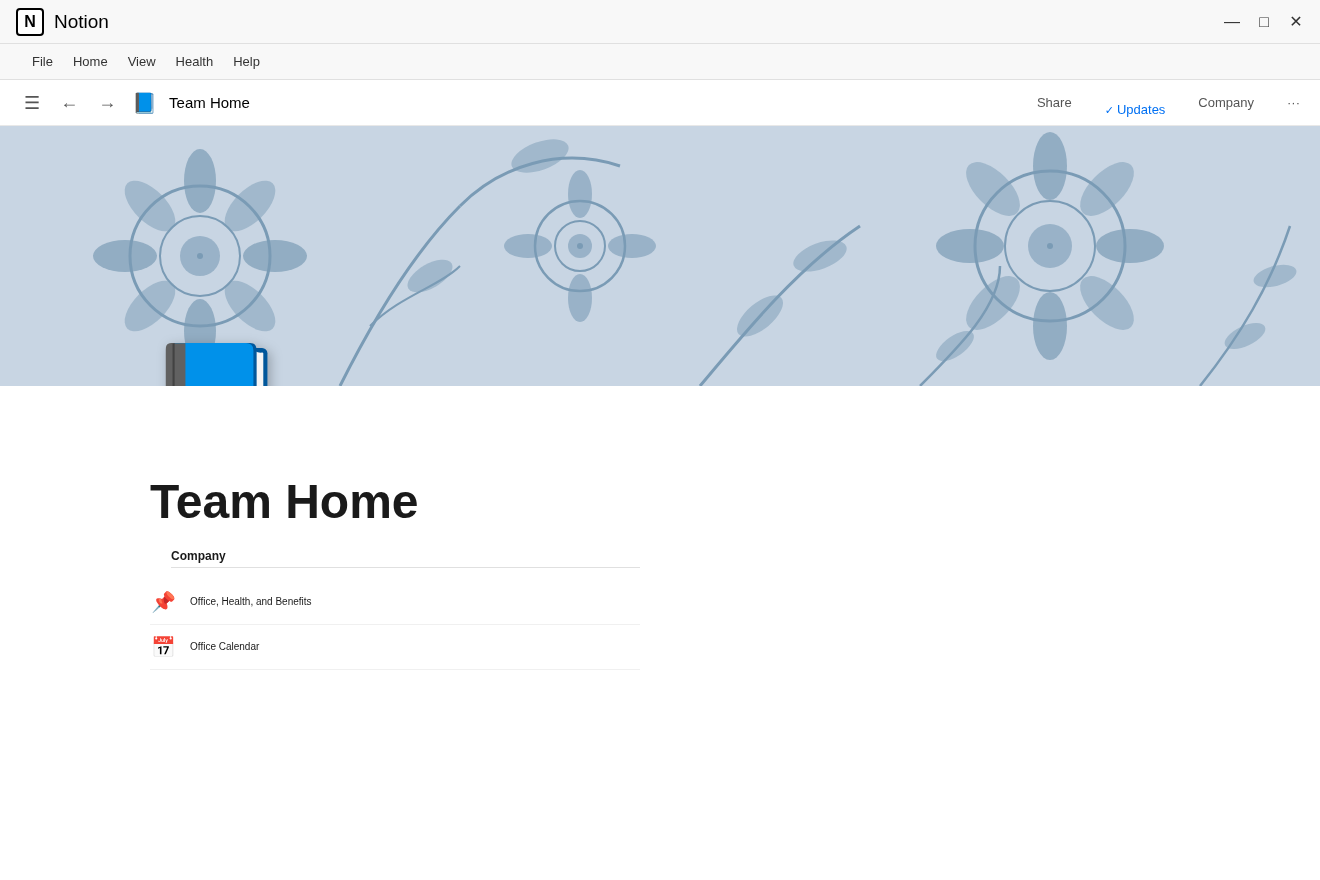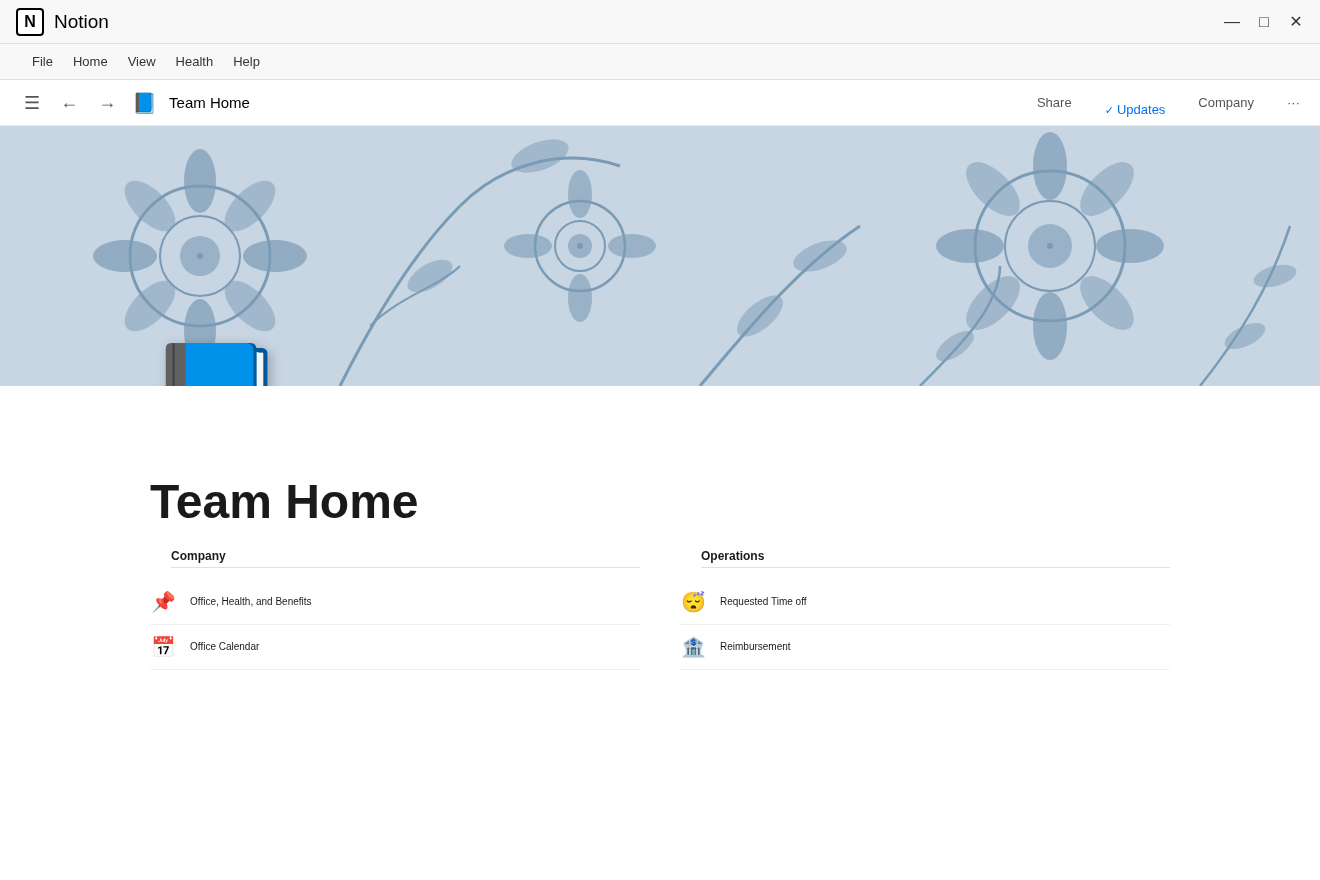--- a/index.html
+++ b/index.html
@@ -202,27 +202,14 @@
           <span class="item-emoji">📌</span>
           <span class="item-text">Office, Health, and Benefits</span>
         </li>
         <li class="section-item">
           <span class="item-emoji">📅</span>
           <span class="item-text">Office Calendar</span>
         </li>
       </ul>
     </div>
 
-    <div class="section">
-      <div class="section-title">Operations</div>
-      <ul class="section-items">
-        <li class="section-item">
-          <span class="item-emoji">😴</span>
-          <span class="item-text">Requested Time off</span>
-        </li>
-        <li class="section-item">
-          <span class="item-emoji">🏦</span>
-          <span class="item-text">Reimbursement</span>
-        </li>
-      </ul>
-    </div>
   </div>
 </div>
 
 </body></html>

